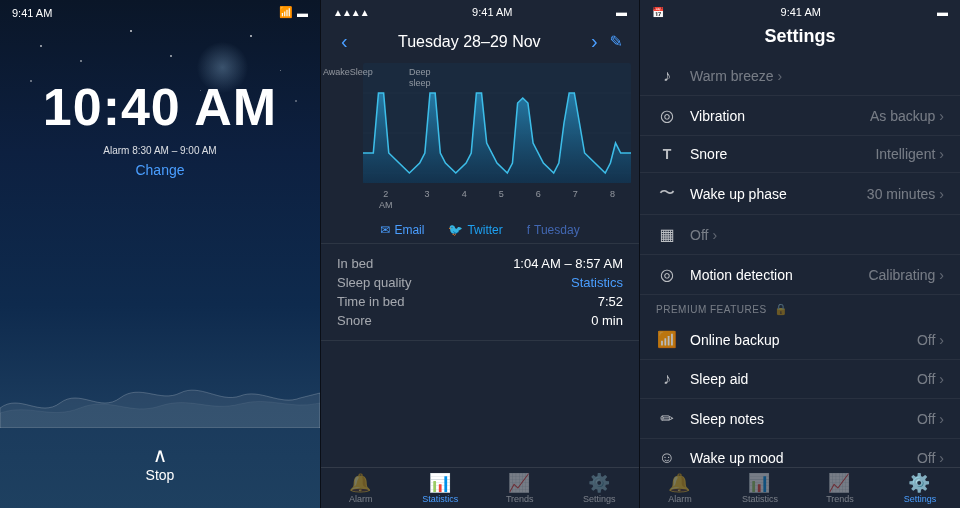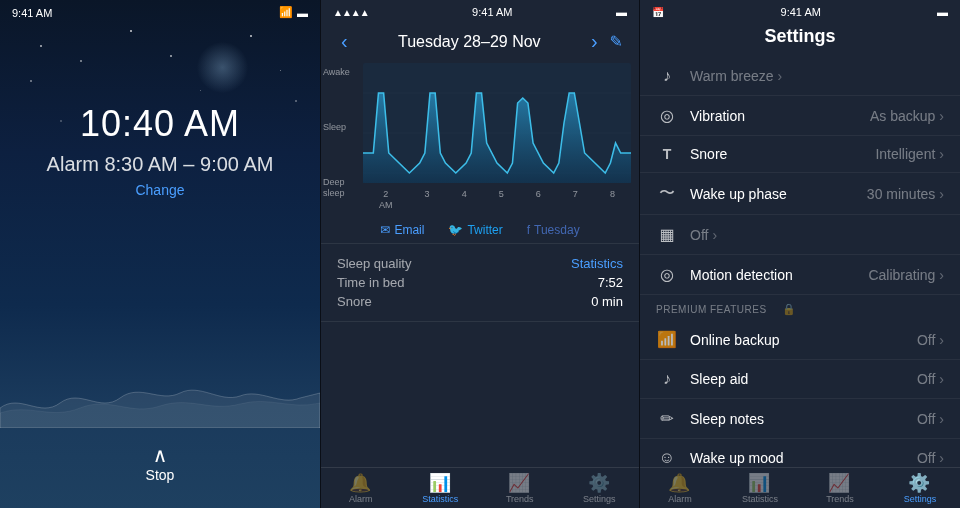--- a/index.html
+++ b/index.html
@@ -43,28 +43,28 @@
       position: absolute;
       top: 0; left: 0; right: 0; bottom: 0;
       pointer-events: none;
     }
     .star {
       position: absolute;
       background: white;
       border-radius: 50%;
     }
     .alarm-time {
-      margin-top: 80px;
-      font-size: 36px;
-      font-weight: 400;
+      margin-top: 54px;
+      font-size: 52px;
+      font-weight: 700;
       color: white;
       letter-spacing: 1px;
     }
     .alarm-label {
-      font-size: 20px;
+      font-size: 10px;
       color: rgba(255,255,255,0.85);
       margin-top: 8px;
     }
     .alarm-change {
       font-size: 14px;
       color: #4a9eff;
       margin-top: 6px;
       cursor: pointer;
     }
     .wave-container {
@@ -139,21 +139,21 @@
       background: #1c2535;
       padding: 0 8px;
       position: relative;
     }
     .chart-labels-y {
       position: absolute;
       left: 8px;
       top: 0;
       bottom: 20px;
       display: flex;
-      flex-direction: column;
+      flex-direction: row;
       justify-content: space-between;
     }
     .chart-y-label {
       font-size: 9px;
       color: rgba(255,255,255,0.5);
     }
     .chart-svg { width: 100%; }
     .chart-x-labels {
       display: flex;
       justify-content: space-around;
@@ -260,21 +260,21 @@
     .settings-section {
       margin-bottom: 0;
     }
     .settings-section-header {
       font-size: 10px;
       color: rgba(255,255,255,0.4);
       padding: 8px 16px 4px;
       letter-spacing: 0.5px;
       display: flex;
       align-items: center;
-      gap: 16px;
+      gap: 8px;
     }
     .settings-item {
       display: flex;
       align-items: center;
       padding: 10px 16px;
       border-bottom: 1px solid rgba(255,255,255,0.06);
       cursor: pointer;
       position: relative;
     }
     .settings-item-icon {
@@ -385,21 +385,21 @@
     <div style="display:flex;align-items:center;gap:8px;">
       <button class="stats-nav-btn">›</button>
       <span class="stats-edit-btn">✎</span>
     </div>
   </div>
 
   <div class="chart-area" style="position:relative;padding-left:42px;padding-right:8px;padding-bottom:0;">
     <div class="chart-labels-y" style="left:2px;top:4px;bottom:16px;width:38px;">
       <span class="chart-y-label">Awake</span>
       <span class="chart-y-label">Sleep</span>
-      <span class="chart-y-label" style="line-height:1.2;">Deep<br>sleep</span>
+      <span class="chart-y-label" style="line-height:1.2;margin-left:36px;">Deep<br>sleep</span>
     </div>
     <svg class="chart-svg" viewBox="0 0 260 120" height="120" preserveAspectRatio="none">
 
       <rect width="260" height="120" fill="#1a2a3e" rx="2"></rect>
 
       <line x1="0" y1="30" x2="260" y2="30" stroke="rgba(255,255,255,0.06)" stroke-width="0.5"></line>
       <line x1="0" y1="70" x2="260" y2="70" stroke="rgba(255,255,255,0.06)" stroke-width="0.5"></line>
       <line x1="0" y1="110" x2="260" y2="110" stroke="rgba(255,255,255,0.06)" stroke-width="0.5"></line>
 
       <defs>
@@ -435,20 +435,24 @@
       <span>Twitter</span>
     </div>
     <div class="social-btn social-icon-facebook">
       <span style="color:#4267B2;">f</span>
       <span style="color:#4267B2;">Tuesday</span>
     </div>
   </div>
 
   <div class="stats-data">
     <div class="stats-row">
+      <span class="stats-key">In bed</span>
+      <span class="stats-val">1:04 AM – 8:57 AM</span>
+    </div>
+    <div class="stats-row">
       <span class="stats-key">Sleep quality</span>
       <span class="stats-val-link">Statistics</span>
     </div>
     <div class="stats-row">
       <span class="stats-key">Time in bed</span>
       <span class="stats-val">7:52</span>
     </div>
     <div class="stats-row">
       <span class="stats-key">Snore</span>
       <span class="stats-val">0 min</span>

